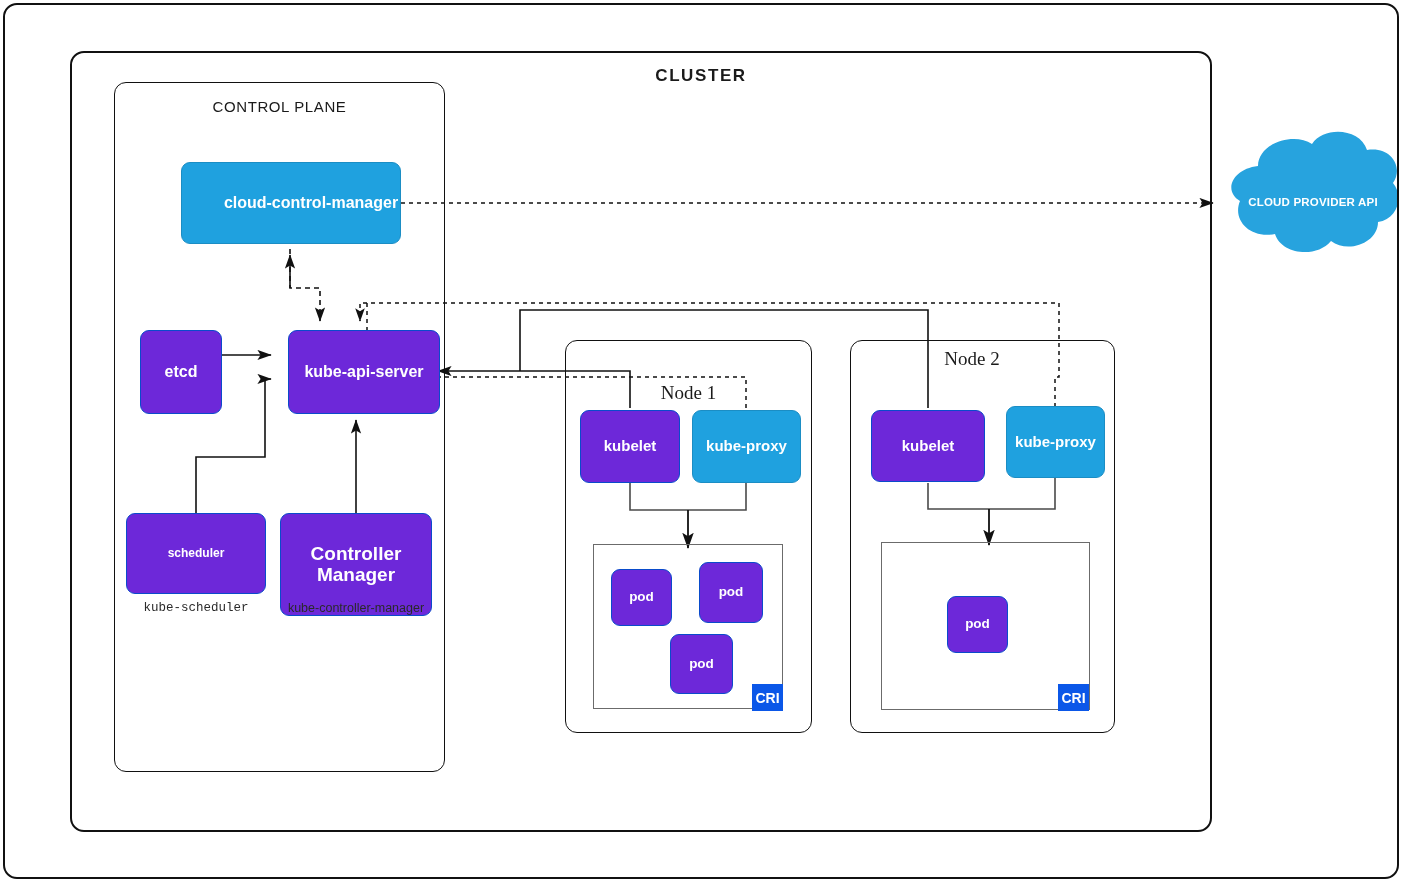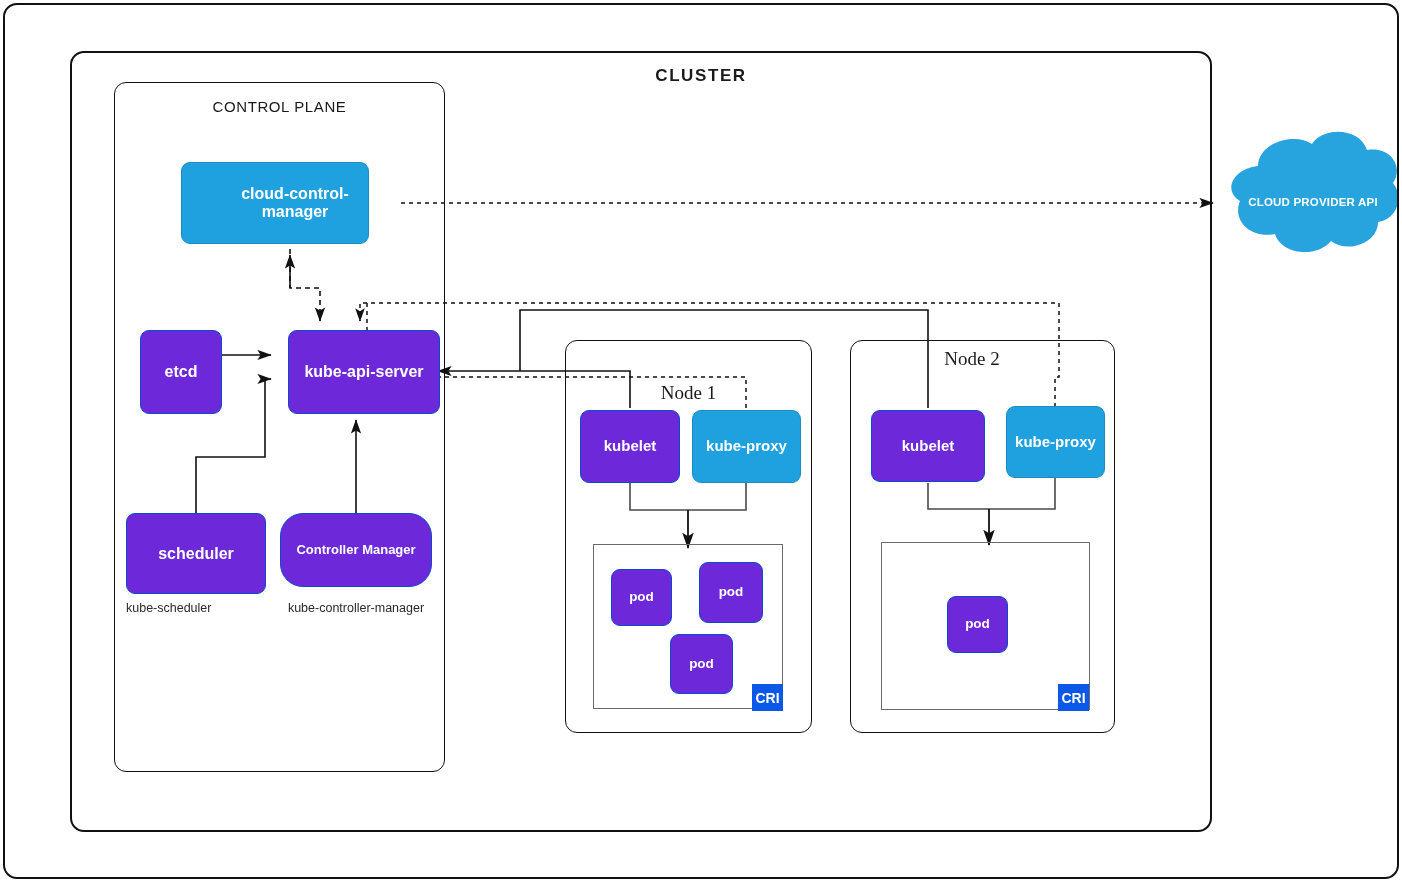--- a/index.html
+++ b/index.html
@@ -182,31 +182,31 @@
   <div class="frame-thin" style="left:850px; top:340px; width:265px; height:393px;"></div>
 
   <div class="caption cluster-title" style="left:0px; top:66px; width:1402px; text-align:center;">CLUSTER</div>
 
   <div class="caption cp-title" style="left:114px; top:98px; width:331px; text-align:center;">CONTROL PLANE</div>
 
   <div class="caption-serif node-title" style="left:565px; top:346px; width:247px; text-align:center;margin-top:36px;">Node 1</div>
 
   <div class="caption-serif node-title" style="left:850px; top:348px; width:244px; text-align:center;">Node 2</div>
 
-  <div class="node-box blue-light" style="left:181px; top:162px; width:188px; height:82px; font-size:16px;padding-left:40px;">cloud-control-manager</div>
+  <div class="node-box blue-light" style="left:181px; top:162px; width:220px; height:82px; font-size:16px;padding-left:40px;">cloud-control-manager</div>
 
   <div class="node-box blue-dark" style="left:140px; top:330px; width:82px; height:84px; font-size:16px;">etcd</div>
 
   <div class="node-box blue-dark" style="left:280px; top:330px; width:152px; height:84px; font-size:16px;margin-left:8px;">kube-api-server</div>
 
-  <div class="node-box blue-dark" style="left:126px; top:513px; width:140px; height:81px; font-size:16px;">scheduler</div>
-
-  <div class="node-box blue-dark" style="left:280px; top:513px; width:152px; height:74px; font-size:13px;border-radius:23px;">Controller Manager</div>
-
-  <div class="caption sublabel" style="left:126px; top:601px; width:140px; ">kube-scheduler</div>
+  <div class="node-box blue-dark" style="left:126px; top:513px; width:140px; height:81px; font-size:12px;">scheduler</div>
+
+  <div class="node-box blue-dark" style="left:280px; top:513px; width:152px; height:103px; font-size:19px;">Controller Manager</div>
+
+  <div class="caption sublabel" style="left:126px; top:601px; width:140px; text-align:center;font-family:Liberation Mono, monospace;">kube-scheduler</div>
 
   <div class="caption sublabel" style="left:272px; top:601px; width:168px; text-align:center;">kube-controller-manager</div>
 
   <div class="node-box blue-dark" style="left:580px; top:410px; width:100px; height:73px; font-size:15px;">kubelet</div>
 
   <div class="node-box blue-light" style="left:692px; top:410px; width:109px; height:73px; font-size:15px;">kube-proxy</div>
 
   <div class="plain-rect" style="left:593px; top:544px; width:190px; height:165px;"></div>
 
   <div class="node-box blue-dark" style="left:611px; top:569px; width:61px; height:57px; font-size:13.5px;">pod</div>

